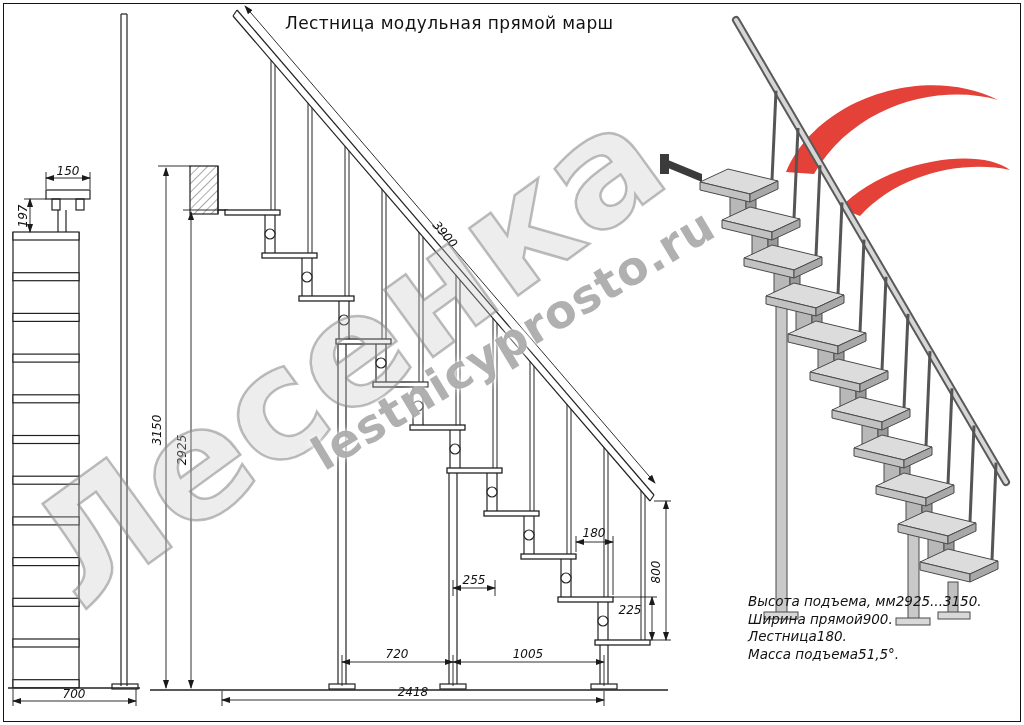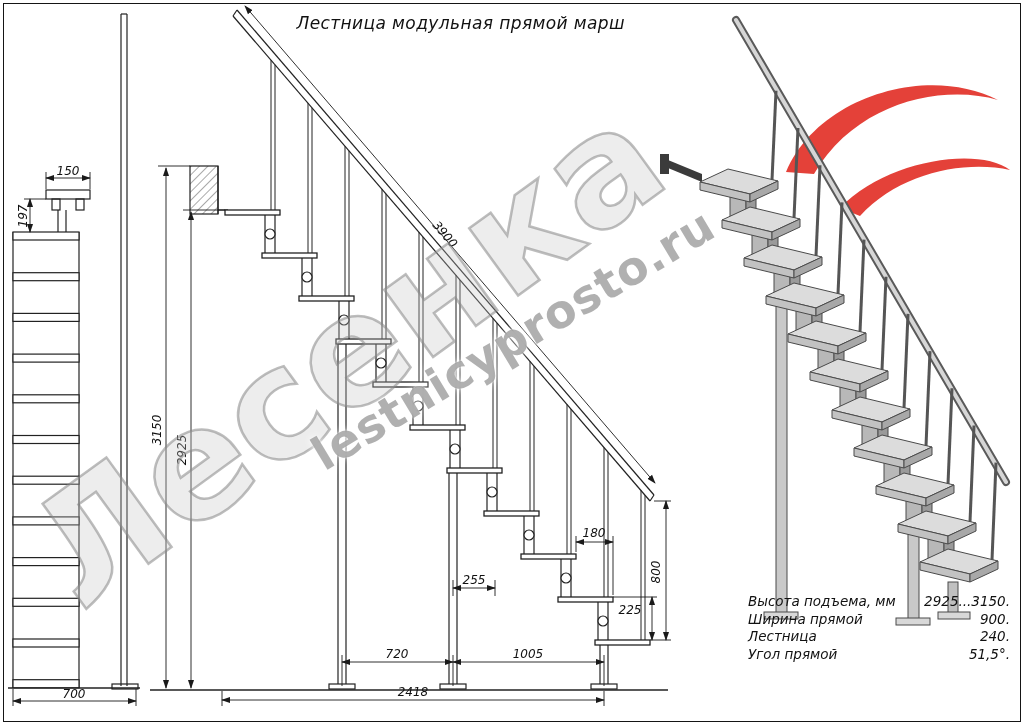--- a/index.html
+++ b/index.html
@@ -1,24 +1,24 @@
 <!DOCTYPE html>
 <html><head>
 <meta charset="utf-8">
 <style>
   *{margin:0;padding:0;box-sizing:border-box}
   html,body{width:1024px;height:725px;background:#fff;overflow:hidden;
     font-family:"DejaVu Sans",sans-serif;color:#111;position:relative}
   .frame{position:absolute;inset:3px;border:1.6px solid #151515;pointer-events:none;z-index:6}
   svg.draw{position:absolute;left:0;top:0;z-index:1}
-  .title{position:absolute;left:285px;top:13px;width:340px;text-align:right;
-    font-style:italic;font-size:17px;letter-spacing:.4px;z-index:2;font-weight:500}
+  .title{position:absolute;left:285px;top:13px;width:340px;text-align:left;
+    font-size:17px;letter-spacing:.4px;z-index:2;font-weight:500}
   .spec{position:absolute;left:748px;top:593px;width:262px;font-style:italic;
     font-size:13.5px;z-index:2}
-  .spec .row{display:flex;justify-content:space-between;line-height:17.5px}
+  .spec .row{display:flex;line-height:17.5px}
   .wm-big{position:absolute;left:50px;top:468px;height:205px;line-height:205px;
     font-size:152px;font-weight:700;white-space:nowrap;z-index:4;pointer-events:none;
     color:rgba(195,195,195,.30);-webkit-text-stroke:2.5px rgba(135,135,135,.55);
     transform:rotate(-36deg);transform-origin:0 50%}
   .wm-url{position:absolute;left:316px;top:418px;height:80px;line-height:80px;
     font-size:46px;font-weight:700;white-space:nowrap;z-index:5;pointer-events:none;
     color:rgba(112,112,112,.55);letter-spacing:1px;
     text-shadow:0 0 2px rgba(255,255,255,.95),0 0 9px rgba(255,255,255,.9);
     transform:rotate(-31deg);transform-origin:0 50%}
   text.dim{font-size:12px;font-style:italic;fill:#111;stroke:none;text-anchor:middle;
@@ -315,22 +315,22 @@
   <div class="row">
     <span>Высота подъема, мм</span>
     <span>2925...3150.</span>
   </div>
   <div class="row">
     <span>Ширина прямой</span>
     <span>900.</span>
   </div>
   <div class="row">
     <span>Лестница</span>
-    <span>240.</span>
+    <span>180.</span>
   </div>
   <div class="row">
-    <span>Угол прямой</span>
+    <span>Масса подъема</span>
     <span>51,5°.</span>
   </div>
 </div>
 
 <div class="wm-big">Лесенка</div>
 <div class="wm-url">lestnicyprosto.ru</div>
 
 </body></html>

